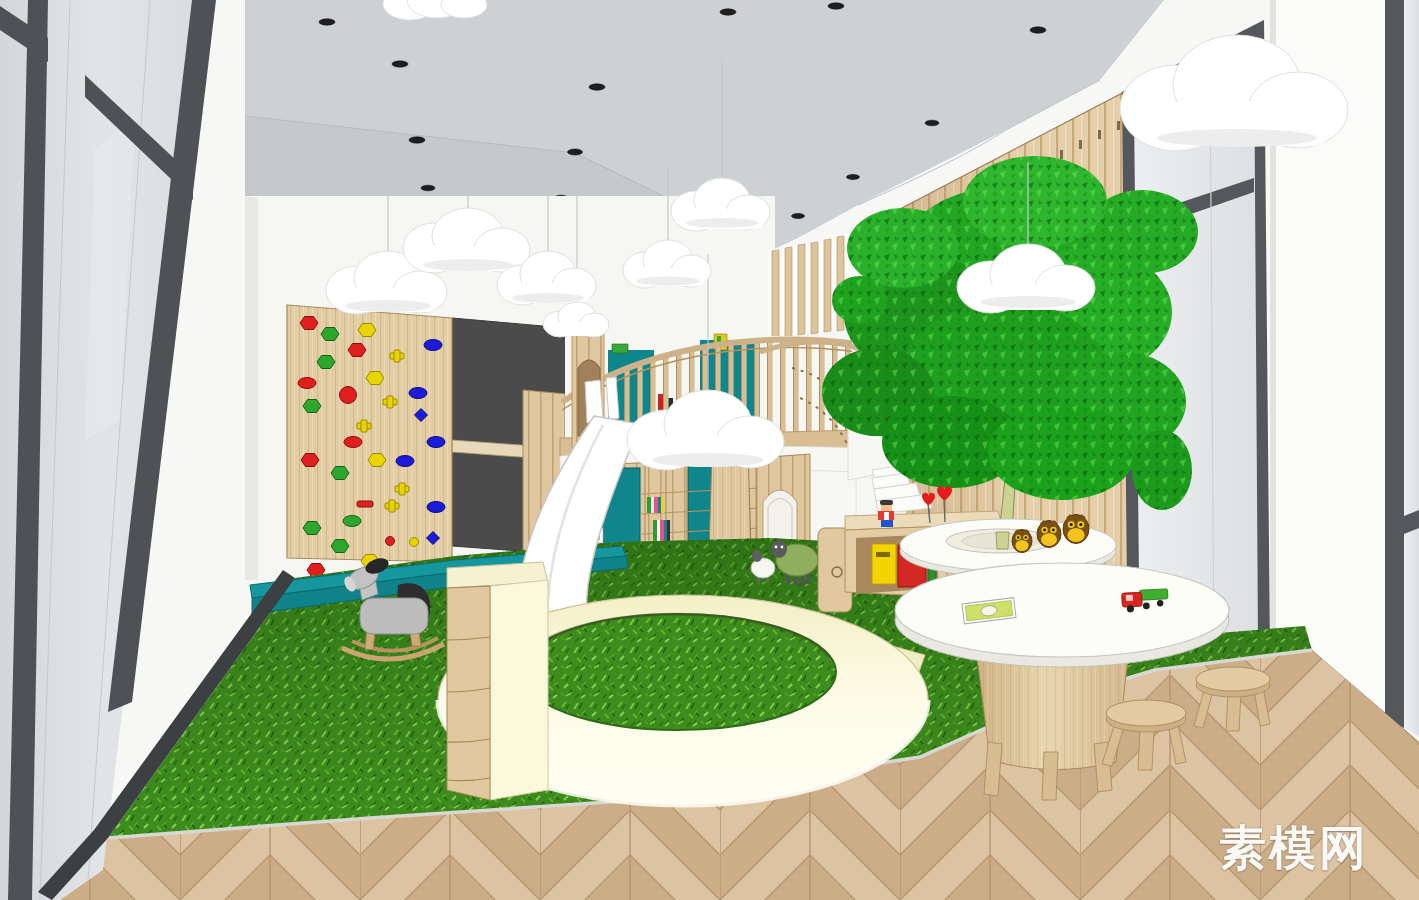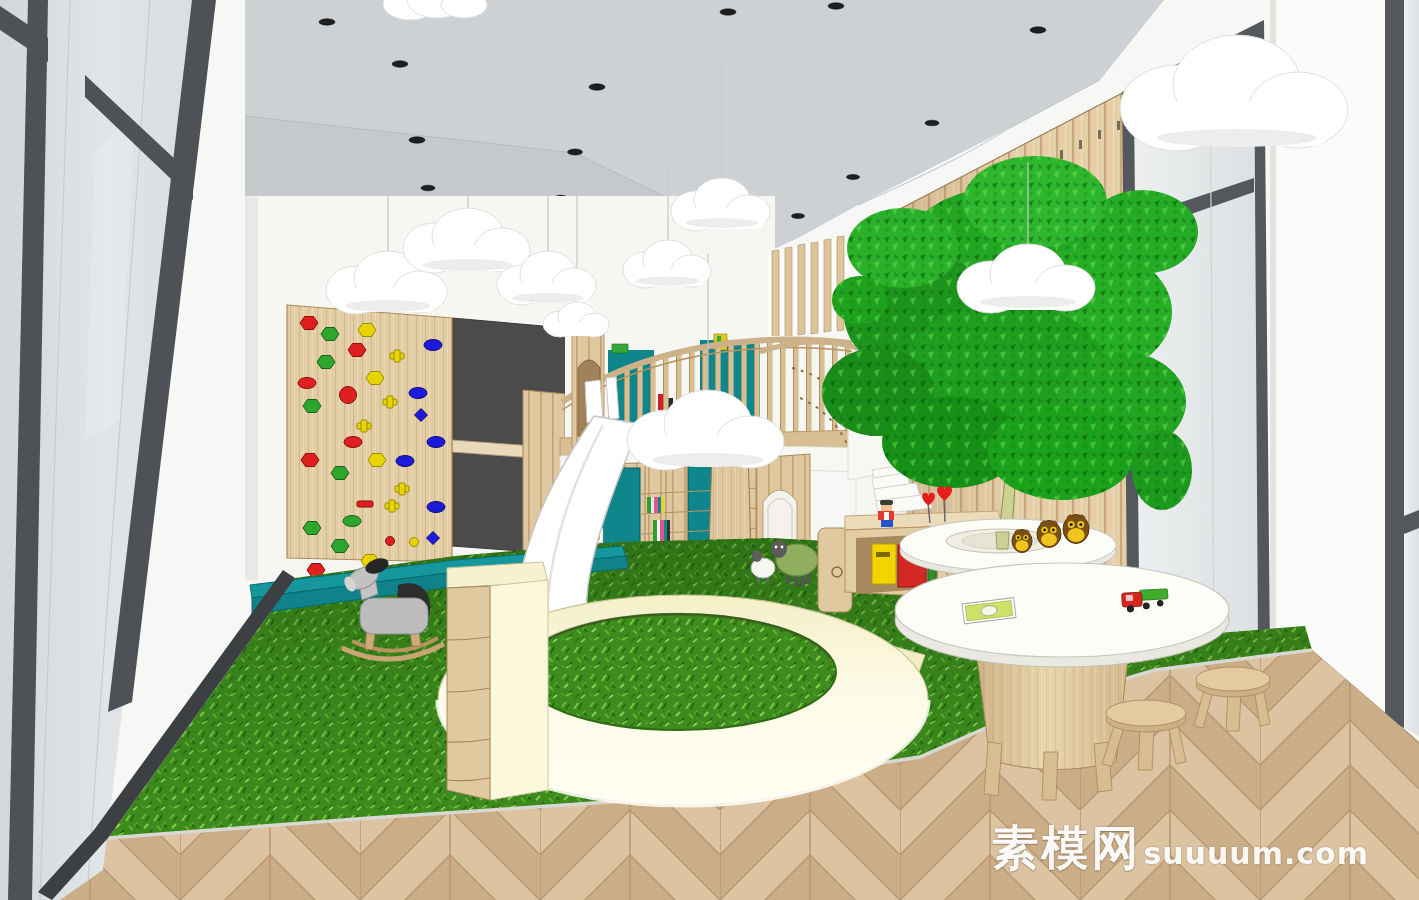--- a/index.html
+++ b/index.html
@@ -640,15 +640,14 @@
     <g>
           <ellipse cx="410" cy="4" rx="27" ry="16" fill="#fff"></ellipse>
           <ellipse cx="437" cy="0" rx="30" ry="18" fill="#fff"></ellipse>
           <ellipse cx="464" cy="5" rx="23" ry="13" fill="#fff"></ellipse>
         </g>
   </g>
 </svg>
 
 <div class="wm">
   <span class="wm-cn">素模网</span>
-  <span class="wm-en">suuuum.com</span>
 </div>
 </div>
 
 </body></html>

